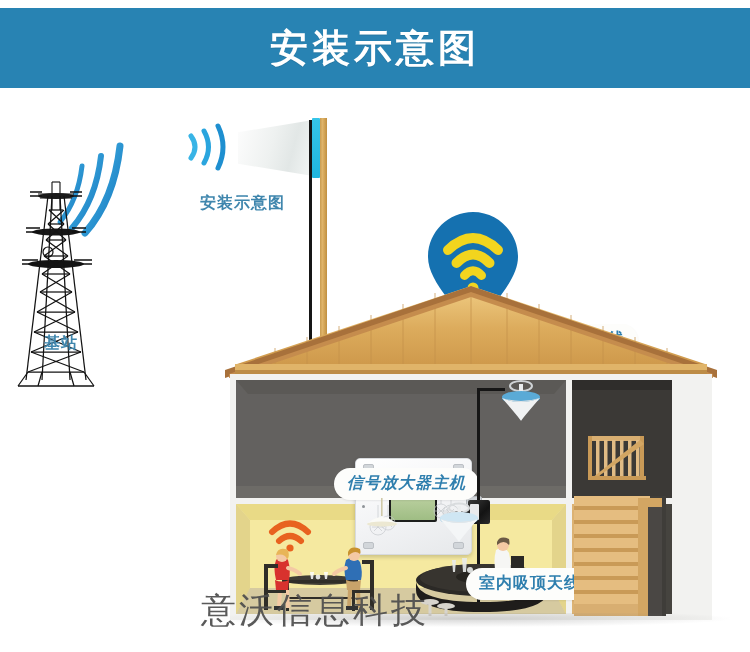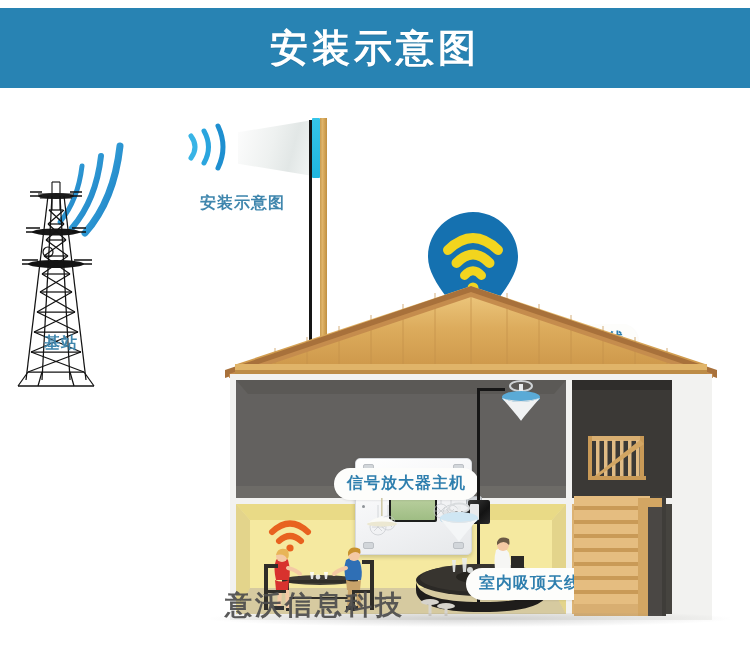--- a/index.html
+++ b/index.html
@@ -130,21 +130,21 @@
   }
 
   
   .stair-wrap{left:566px;top:290px;width:146px;height:240px;}
 
   
   .watermark{
     position:absolute;left:0;top:499px;width:630px;
     text-align:center;
     font-family:"DejaVu Serif","Liberation Serif",serif;
-    font-size:27px;font-weight:bold;letter-spacing:3px;
+    font-size:35px;font-weight:normal;letter-spacing:3px;
     color:#4d4d4d;
     opacity:.92;
   }
 
   .shadow-floor{
     position:absolute;left:210px;top:525px;width:520px;height:14px;
     background:radial-gradient(ellipse at 50% 40%, rgba(120,120,120,.30) 0%, rgba(255,255,255,0) 72%);
   }
 </style>
 </head>
@@ -357,21 +357,21 @@
         <g stroke="#c6cace" fill="none" stroke-width=".8" opacity=".9">
           <circle cx="10" cy="22" r="7"></circle>
             <circle cx="20" cy="24" r="8"></circle>
           <path d="M10,15 L10,2 M20,16 L20,2"></path>
           <path d="M4,22 L16,22 M6,18 L14,26 M6,26 L14,18"></path>
           <path d="M13,24 L27,24 M15,20 L23,28 M15,28 L23,20"></path>
         </g>
       </svg>
       <div class="abs" style="right:-11px;top:37px;width:14px;height:9px;background:#d0d4d8;border:1px solid #b1b5b9;border-radius:2px;"></div>
     </div>
-    <div class="pill" style="left:334px;top:380px;">信号放大器主机</div>
+    <div class="pill" style="left:334px;top:380px;font-style:italic;">信号放大器主机</div>
 
     <div class="cable" style="left:470px;top:424px;width:3px;height:3px;"></div>
     <div class="cable" style="left:455px;top:423px;width:16px;height:3px;"></div>
 
     <div class="abs splitter">
       <div class="splitter-face"></div>
     </div>
 
     <div class="cable" style="left:477px;top:300px;width:3px;height:112px;"></div>
     <div class="cable" style="left:477px;top:300px;width:28px;height:3px;"></div>

